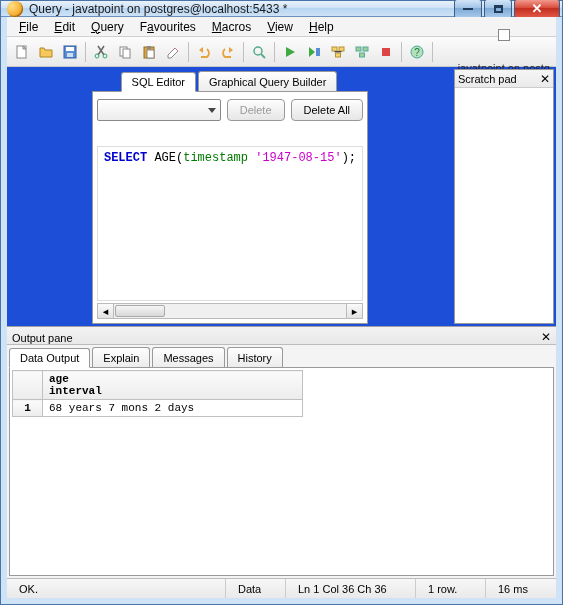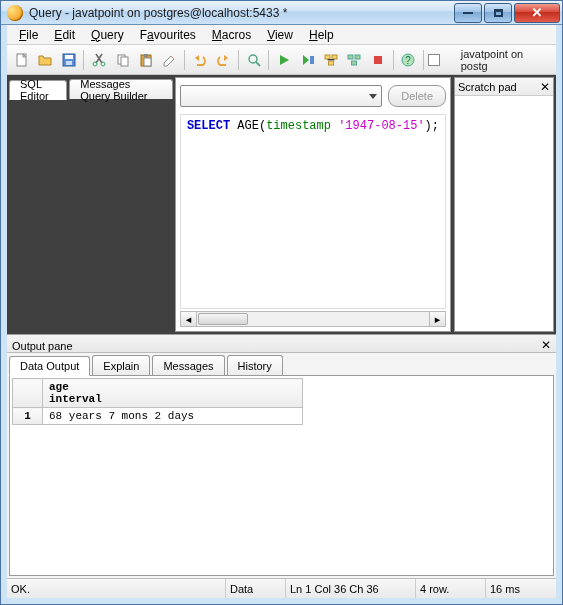--- a/index.html
+++ b/index.html
@@ -13,21 +13,21 @@
 }
 .window {
   width: 563px;
   height: 605px;
   border: 1px solid #4a74a8;
   background: #fff;
   display: flex;
   flex-direction: column;
 }
 .titlebar {
-  height: 24px;
+  height: 16px;
   background: linear-gradient(to bottom, #e8f1fb 0%, #cfe3f7 45%, #b7d4f0 46%, #cde2f6 100%);
   display: flex;
   align-items: center;
   padding: 0 2px 0 6px;
   border-bottom: 1px solid #6b8fb8;
 }
 .titlebar .app-icon {
   width: 16px; height: 16px;
   background: radial-gradient(circle at 30% 30%, #ffe082, #ef8e00);
   border-radius: 50%;
@@ -63,21 +63,21 @@
 .win-min span { width: 10px; height: 2px; background: #1f3b59; display: block; }
 .win-max span { width: 9px; height: 8px; border: 2px solid #1f3b59; border-top-width: 3px; display: block; }
 .win-close span { font-size: 13px; line-height: 1; }
 
 .client {
   flex: 1;
   border: 6px solid #cfe3f7;
   border-top: none;
   display: flex;
   flex-direction: column;
-  background: #404040;
+  background: #1d4ed8;
 }
 .menubar {
   height: 20px;
   background: #f4f4f4;
   display: flex;
   align-items: center;
   padding: 0 6px;
   gap: 4px;
   border-bottom: 1px solid #d0d0d0;
 }
@@ -106,41 +106,43 @@
 .tb-btn svg { width: 16px; height: 16px; }
 
 .tb-right {
   margin-left: auto;
   display: flex;
   align-items: center;
   gap: 21px;
   font-size: 11px;
   color: #222;
   padding-right: 2px;
+  flex-direction: column;
 }
 .tb-right .chk {
   width: 12px; height: 12px; border: 1px solid #888; background: #fff;
 }
 
 .main-area {
   flex: 1;
   display: flex;
   flex-direction: column;
 }
 .upper {
   flex: 0 0 260px;
   display: flex;
   border-bottom: 1px solid #a0a0a0;
   padding: 2px;
   gap: 3px;
 }
 .editor-panel {
   flex: 1;
   display: flex;
-  flex-direction: row;
+  flex-direction: column;
+  align-items: center;
 }
 .tabs {
   height: 22px;
   display: flex;
   align-items: flex-end;
 }
 .tab {
   height: 20px;
   padding: 2px 10px;
   border: 1px solid #999;
@@ -186,36 +188,36 @@
 .combo .arrow {
   width: 0; height: 0;
   border-left: 4px solid transparent;
   border-right: 4px solid transparent;
   border-top: 5px solid #444;
 }
 .ctrl-btn {
   height: 22px;
   padding: 0 12px;
   border: 1px solid #999;
-  border-radius: 9px;
+  border-radius: 4px;
   background: linear-gradient(#fdfdfd, #e6e6e6);
   font-size: 11px;
   display: flex; align-items: center;
 }
 .ctrl-btn.disabled { color: #999; }
 .code-area {
   flex: 1;
   background: #fff;
   font-family: "Consolas", "Courier New", monospace;
   font-size: 12px;
   padding: 4px 6px;
   white-space: pre;
   overflow: auto;
   border: 1px solid #ddd;
-  margin-top: 4px;
+  margin-top: 22px;
   position: relative;
 }
 .code-area .kw { color: #0000d0; font-weight: bold; }
 .code-area .fn { color: #000; }
 .code-area .str { color: #cc00cc; }
 .code-area .ident { color: #007a00; }
 .hscroll {
   height: 16px;
   border: 1px solid #bbb;
   background: #f0f0f0;
@@ -300,21 +302,21 @@
 }
 .statusbar {
   height: 20px;
   background: linear-gradient(#f7f7f7,#e9e9e9);
   border-top: 1px solid #bbb;
   display: flex;
   align-items: center;
   font-size: 11px;
 }
 .statusbar .cell {
-  padding: 0 4px;
+  padding: 0 12px;
   border-right: 1px solid #ccc;
   height: 100%;
   display: flex; align-items: center;
 }
 .statusbar .cell.wide { flex: 1; }
 </style>
 </head>
 <body>
 
 <div class="window">
@@ -456,28 +458,29 @@
         <div class="chk"></div>
         <span>javatpoint on postg</span>
       </div>
     </div>
 
     <div class="main-area">
       <div class="upper">
         <div class="editor-panel">
           <div class="tabs">
             <div class="tab active">SQL Editor</div>
-            <div class="tab">Messages Query Builder</div>
+            <div class="tab">Graphical Query Builder</div>
           </div>
           <div class="tabs-body">
             <div class="editor-controls">
               <div class="combo">
                   <div class="arrow"></div>
                 </div>
               <div class="ctrl-btn disabled">Delete</div>
+              <div class="ctrl-btn">Delete All</div>
             </div>
             <div class="code-area"><span class="kw">SELECT</span><span> </span><span class="fn">AGE</span><span>(</span><span class="ident">timestamp</span><span> </span><span class="str">'1947-08-15'</span><span>);</span></div>
             <div class="hscroll">
               <div class="sbtn">◂</div>
               <div class="track">
                   <div class="thumb"></div>
                 </div>
               <div class="sbtn">▸</div>
             </div>
           </div>
@@ -519,18 +522,18 @@
           </tbody>
             </table>
         </div>
       </div>
     </div>
 
     <div class="statusbar">
       <div class="cell wide">OK.</div>
       <div class="cell" style="width:60px">Data</div>
       <div class="cell" style="width:130px">Ln 1 Col 36 Ch 36</div>
-      <div class="cell" style="width:70px">4 row.</div>
+      <div class="cell" style="width:70px">1 row.</div>
       <div class="cell" style="width:70px;border-right:none">16 ms</div>
     </div>
 
   </div>
 </div>
 
 </body></html>

